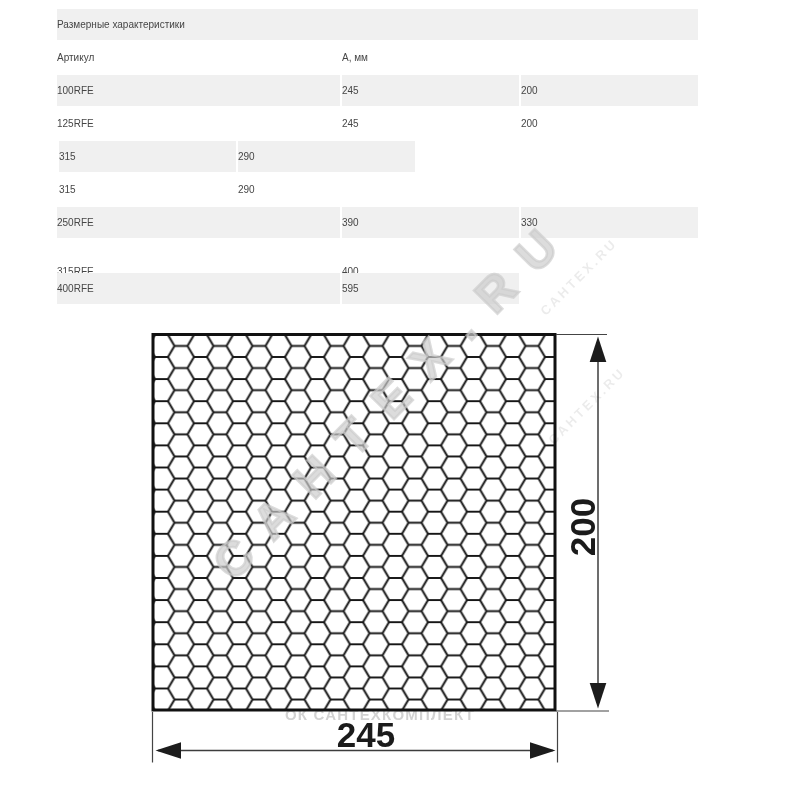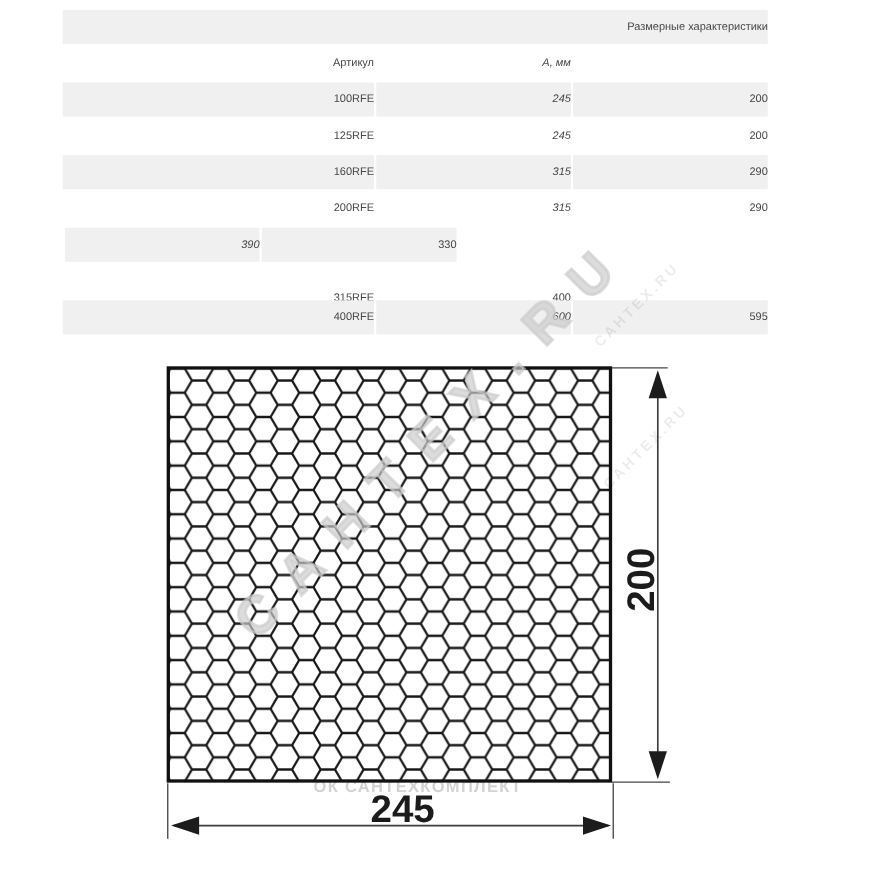--- a/index.html
+++ b/index.html
@@ -1,23 +1,23 @@
 <!DOCTYPE html>
 <html lang="ru"><head>
 <meta charset="utf-8">
 <title>RFE</title>
 <style>
 html,body{margin:0;padding:0;background:#fff;}
 .page{position:relative;width:800px;height:800px;overflow:hidden;background:#fff;
   font-family:"Liberation Sans",sans-serif;}
 .row{position:absolute;left:57px;width:641px;display:flex;}
-.cell{height:31px;line-height:31px;text-align:right;font-size:10px;color:#464646;}
+.cell{height:31px;line-height:31px;text-align:left;font-size:10px;color:#464646;}
 .g{background:#f0f0f0;}
 .c1{width:283px;}
-.c2{width:177px;margin-left:2px;font-style:italic;}
+.c2{width:177px;margin-left:2px;}
 .c3{width:177px;margin-left:2px;}
 .full{width:641px;}
 svg{position:absolute;left:0;top:0;}
 </style>
 </head>
 <body>
 <div class="page">
 
 <div class="row" style="top:9px">
       <div class="cell full g">Размерные характеристики</div>
@@ -34,44 +34,42 @@
       <div class="cell c3 g">200</div>
     </div>
 
 <div class="row" style="top:108px">
       <div class="cell c1">125RFE</div>
       <div class="cell c2">245</div>
       <div class="cell c3">200</div>
     </div>
 
 <div class="row" style="top:141px">
-      <div class="cell c1 g">160RFE</div>
       <div class="cell c2 g">315</div>
       <div class="cell c3 g">290</div>
     </div>
 
 <div class="row" style="top:174px">
-      <div class="cell c1">200RFE</div>
       <div class="cell c2">315</div>
       <div class="cell c3">290</div>
     </div>
 
 <div class="row" style="top:207px">
+      <div class="cell c1 g">250RFE</div>
       <div class="cell c2 g">390</div>
       <div class="cell c3 g">330</div>
     </div>
 
 <div class="row" style="top:256px">
       <div class="cell c1">315RFE</div>
       <div class="cell c3">400</div>
     </div>
 
 <div class="row" style="top:273px">
       <div class="cell c1 g">400RFE</div>
-      <div class="cell c2 g">600</div>
       <div class="cell c3 g">595</div>
     </div>
 
 <svg width="800" height="800" viewBox="0 0 800 800">
 <defs>
 <pattern id="hx" patternUnits="userSpaceOnUse" x="148.5" y="334.9" width="39" height="22.1">
 <path d="M0,11.05 L6.5,0 L19.5,0 L26,11.05 L19.5,22.1 L6.5,22.1 Z M19.5,0 L26,-11.05 L39,-11.05 L45.5,0 L39,11.05 L26,11.05 Z M19.5,22.1 L26,11.05 L39,11.05 L45.5,22.1 L39,33.15 L26,33.15 Z M-19.5,0 L-13,-11.05 L0,-11.05 L6.5,0 L0,11.05 L-13,11.05 Z M-19.5,22.1 L-13,11.05 L0,11.05 L6.5,22.1 L0,33.15 L-13,33.15 Z" fill="none" stroke="#161616" stroke-width="2"></path>
 </pattern>
 </defs>
 

